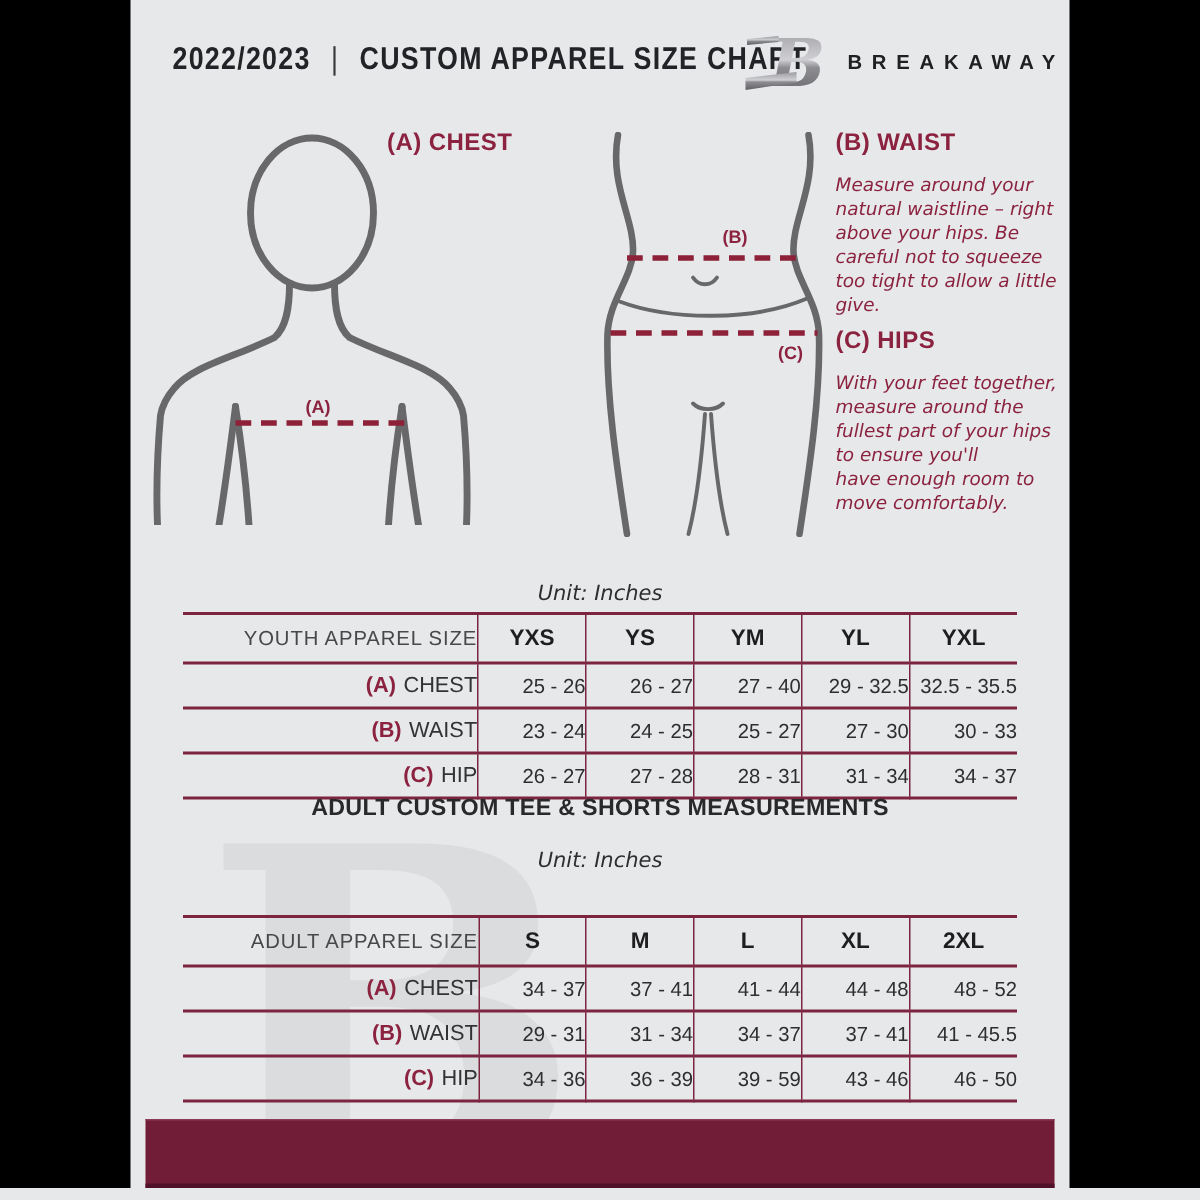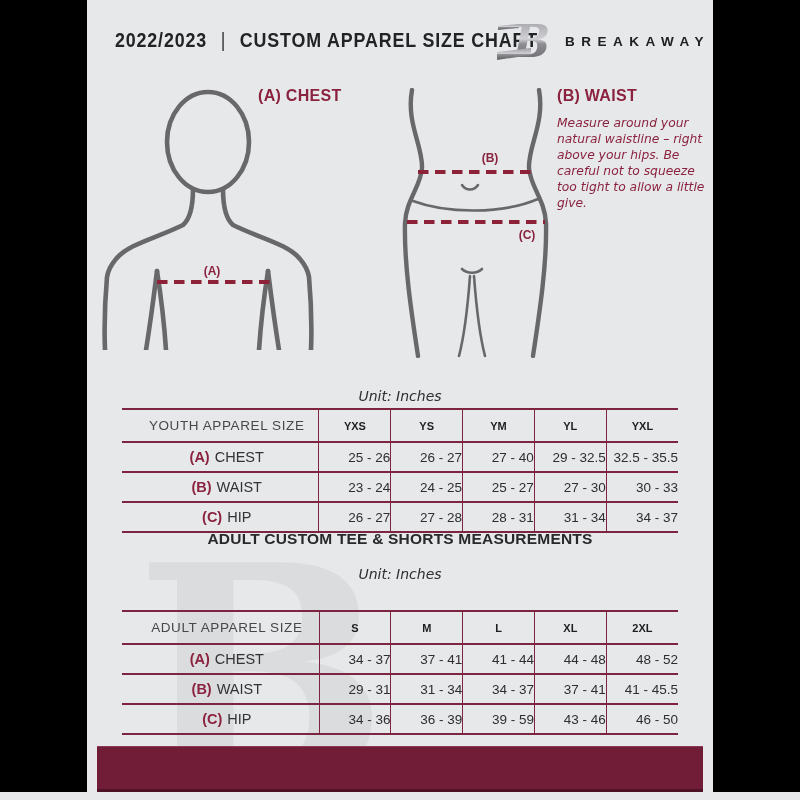--- a/index.html
+++ b/index.html
@@ -54,25 +54,25 @@
   .adult-title { top:530px; } .adult-unit { top:566px; }
 
   table.tbl {
     position:absolute; left:35px; width:556px; border-collapse:collapse; z-index:2;
     border-top:2.5px solid #7c2440; border-bottom:2.5px solid #7c2440;
   }
   .youth-tbl { top:408px; } .adult-tbl { top:610px; }
   .tbl tr + tr { border-top:2px solid #7c2440; }
   .tbl th, .tbl td { padding:0; }
   .tbl th:not(:first-child), .tbl td:not(:first-child) { border-left:1.5px solid #7c2440; width:73px; }
-  .tbl th:first-child, .tbl td:first-child { width:188px; text-align:center; padding-left:13px; }
+  .tbl th:first-child, .tbl td:first-child { width:188px; text-align:right; padding-left:13px; }
   .tbl tr.hrow { height:33px; }
   .tbl tr.drow { height:30px; }
   .label-h { font-weight:normal; font-size:13.5px; letter-spacing:0.6px; color:#48484a; }
-  .size-h  { font-weight:bold; font-size:11px; color:#1e1e20; }
+  .size-h  { font-weight:bold; font-size:15px; color:#1e1e20; }
   .row-label { font-size:14.5px; color:#333336; }
   .row-label .prefix { font-weight:bold; color:#8b2340; margin-right:5px; }
   .val { text-align:right; font-size:13.5px; color:#2e2e30; }
 
   
   .footer-bar {
     position:absolute; left:10px; top:746px; width:606px; height:42px; z-index:3;
     background:#721d37; border-bottom:3px solid #4e1126; border-top:1px solid #8d3a54;
   }
 
@@ -137,20 +137,25 @@
       <text class="marker-text" x="134" y="151" text-anchor="middle">(C)</text>
     </svg>
 
     <div class="guide guide-chest">
       <h3>(A) CHEST</h3>
     </div>
     <div class="guide guide-waist">
       <h3>(B) WAIST</h3>
       <p>Measure around your natural waistline – right above your hips. Be careful not to squeeze too tight to allow a little give.</p>
     </div>
+    <div class="guide guide-hips">
+      <h3>(C) HIPS</h3>
+      <p>With your feet together, measure around the fullest part of your hips to ensure you'll
+have enough room to move comfortably.</p>
+    </div>
 
     <div class="section-title tbl-unit youth-unit">Unit: Inches</div>
 
     <table class="tbl youth-tbl">
       <tbody>
           <tr class="hrow">
         <th class="label-h">YOUTH APPAREL SIZE</th>
         <th class="size-h">YXS</th>
         <th class="size-h">YS</th>
         <th class="size-h">YM</th>

